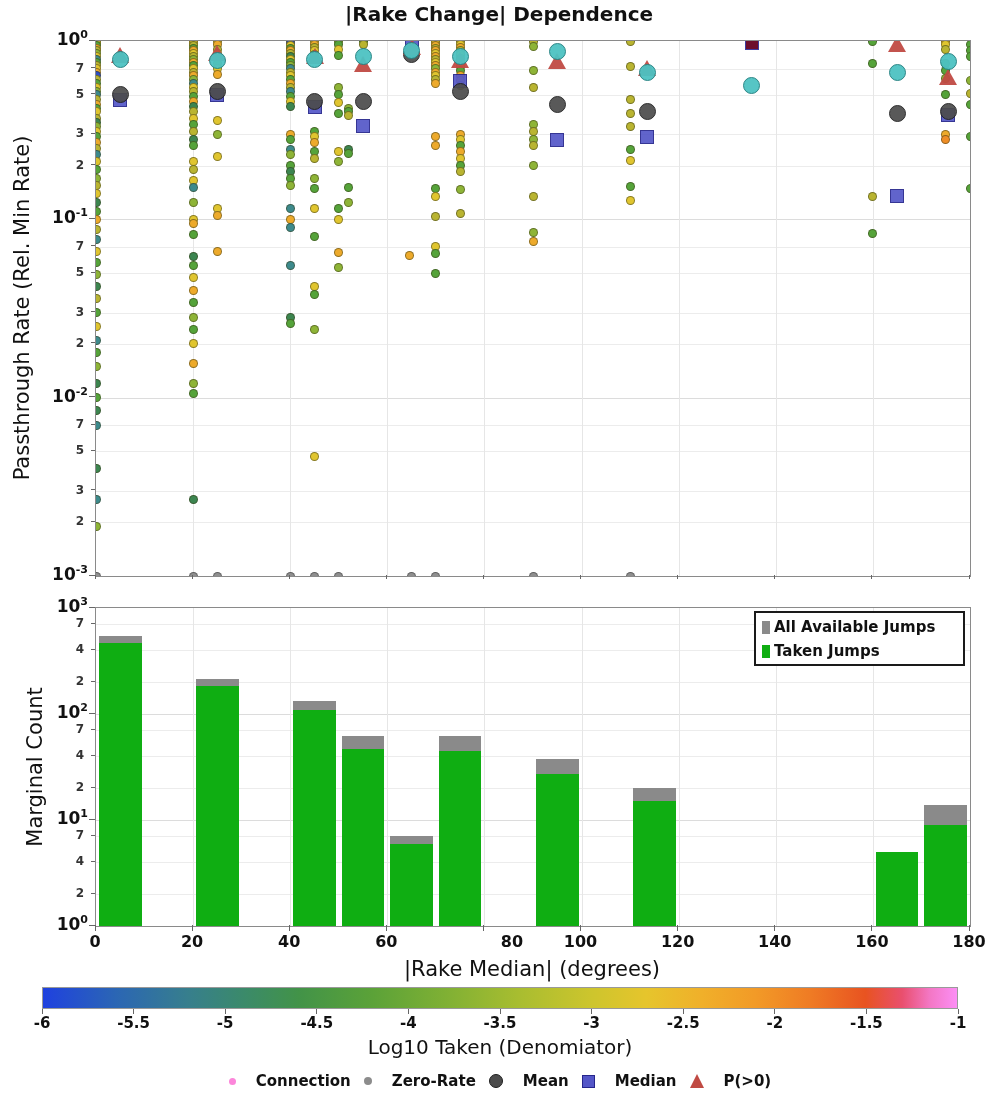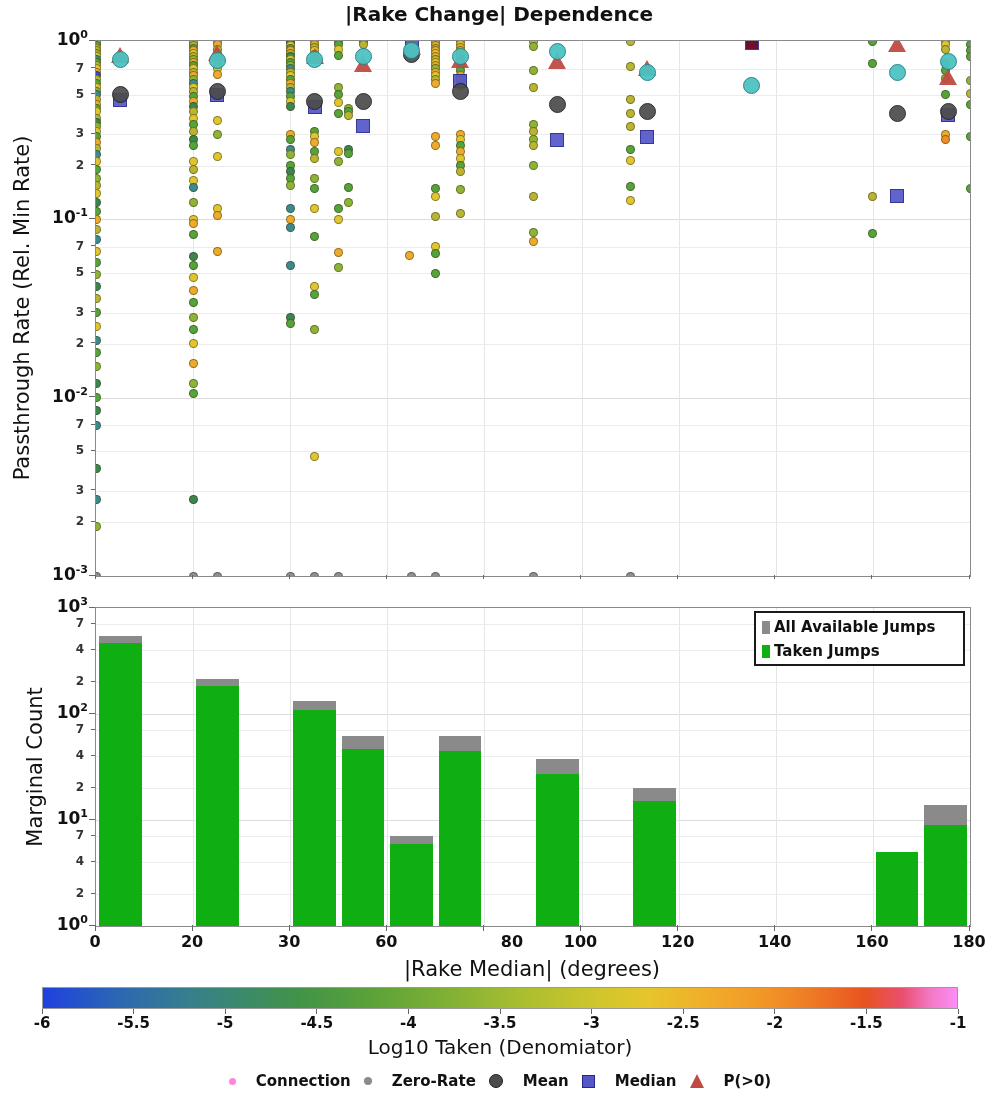--- a/index.html
+++ b/index.html
@@ -540,21 +540,21 @@
 <div class="yminor" style="left: 58px; top: 854.182px; width: 26px;">4</div>
 <div class="tickmark" style="left: 91px; top: 860.682px; width: 4px; height: 1px;"></div>
 <div class="yminor" style="left: 58px; top: 886.091px; width: 26px;">2</div>
 <div class="tickmark" style="left: 91px; top: 892.591px; width: 4px; height: 1px;"></div>
 <div class="xtick" style="left: 95px; top: 932px;">0</div>
 <div class="tickmark" style="left: 94.5px; top: 925px; width: 1px; height: 6px;"></div>
 <div class="tickmark" style="left: 94.5px; top: 575px; width: 1px; height: 4px;"></div>
 <div class="xtick" style="left: 192.111px; top: 932px;">20</div>
 <div class="tickmark" style="left: 191.611px; top: 925px; width: 1px; height: 6px;"></div>
 <div class="tickmark" style="left: 191.611px; top: 575px; width: 1px; height: 4px;"></div>
-<div class="xtick" style="left: 289.222px; top: 932px;">30</div>
+<div class="xtick" style="left: 289.222px; top: 932px;">40</div>
 <div class="tickmark" style="left: 288.722px; top: 925px; width: 1px; height: 6px;"></div>
 <div class="tickmark" style="left: 288.722px; top: 575px; width: 1px; height: 4px;"></div>
 <div class="xtick" style="left: 386.333px; top: 932px;">60</div>
 <div class="tickmark" style="left: 385.833px; top: 925px; width: 1px; height: 6px;"></div>
 <div class="tickmark" style="left: 385.833px; top: 575px; width: 1px; height: 4px;"></div>
 <div class="xtick" style="left: 492px; top: 932px; margin-left: 20px;">80</div>
 <div class="tickmark" style="left: 482.944px; top: 925px; width: 1px; height: 6px;"></div>
 <div class="tickmark" style="left: 482.944px; top: 575px; width: 1px; height: 4px;"></div>
 <div class="xtick" style="left: 580.556px; top: 932px;">100</div>
 <div class="tickmark" style="left: 580.056px; top: 925px; width: 1px; height: 6px;"></div>

